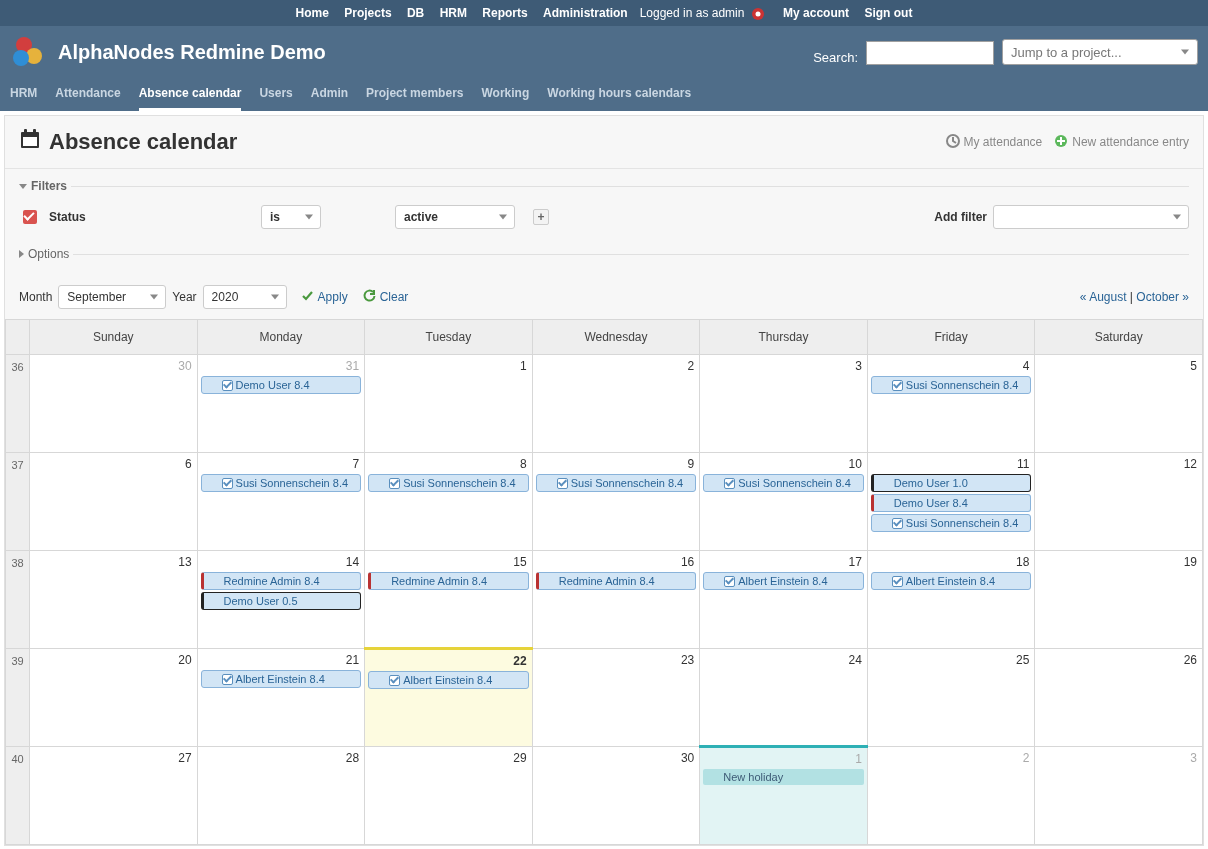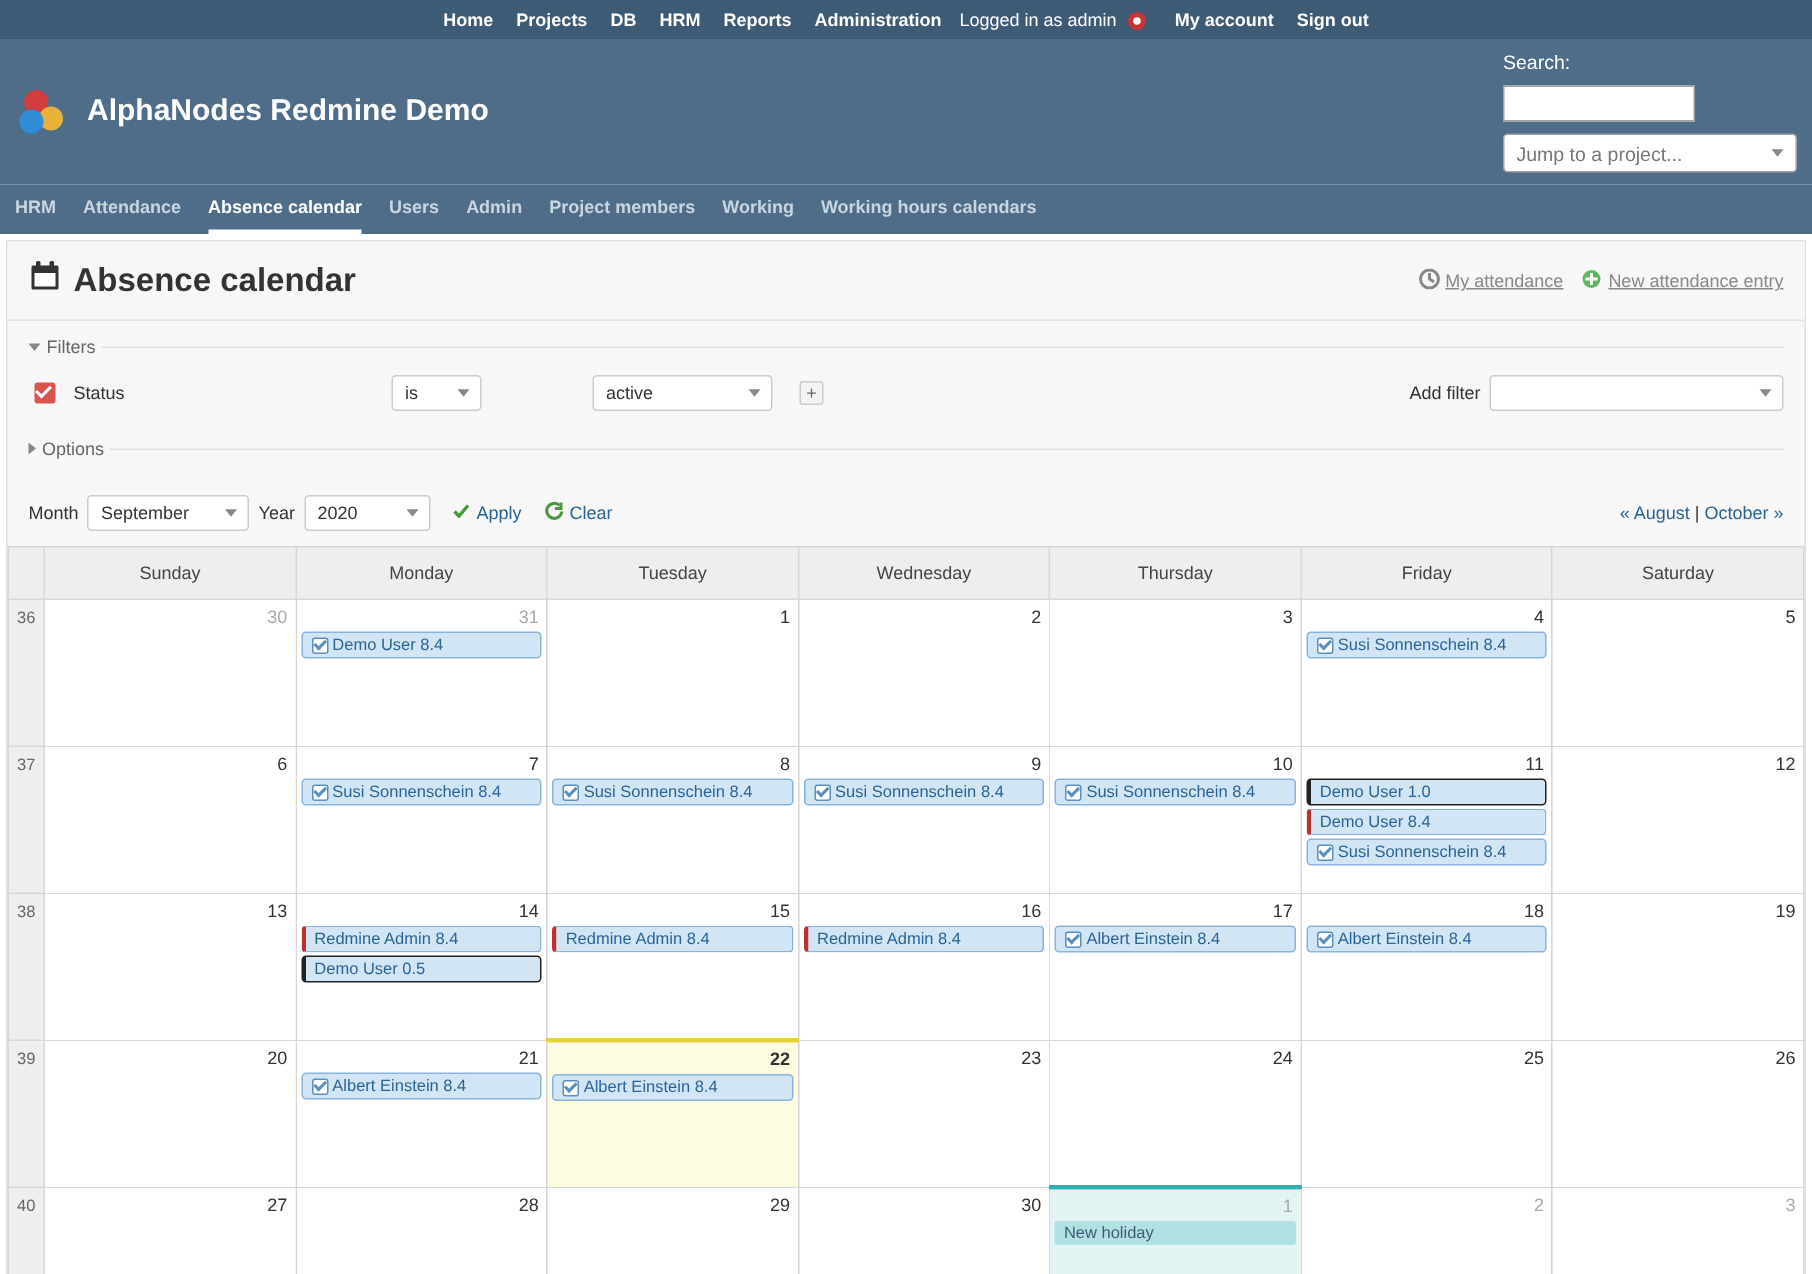--- a/index.html
+++ b/index.html
@@ -36,21 +36,21 @@
     color: #fff;
     padding: 8px 10px;
     display: flex;
     align-items: center;
     justify-content: space-between;
   }
   .header-left { display: flex; align-items: center; gap: 12px; }
   .logo { width: 36px; height: 36px; display: inline-block; }
   .logo svg { width: 36px; height: 36px; }
   .site-title { font-size: 20px; font-weight: bold; }
-  .header-right { display: flex; align-items: flex-start; gap: 8px; font-size: 13px; flex-direction: column; }
+  .header-right { display: flex; align-items: flex-end; gap: 8px; font-size: 13px; }
   .search-input {
     width: 128px; height: 24px; background: #fff; border: 1px solid #a0a0a0; padding: 0 4px;
   }
   .project-jump {
     width: 196px; height: 26px; border: 1px solid #a0a0a0; border-radius: 3px;
     background: #fff; color: #777; padding: 0 8px; position: relative; display: flex; align-items: center;
   }
   .project-jump .caret {
     position: absolute; right: 8px; top: 50%; transform: translateY(-50%);
     width: 0; height: 0; border-left: 4px solid transparent; border-right: 4px solid transparent;
@@ -72,27 +72,27 @@
     border: 1px solid #e0e0e0;
     margin: 4px;
     padding: 0;
   }
   .page-header {
     display: flex; justify-content: space-between; align-items: center;
     padding: 12px 14px; border-bottom: 1px solid #e4e4e4; background: #f7f7f7;
   }
   .page-title { font-size: 22px; font-weight: 600; display: flex; align-items: center; gap: 8px; }
   .cal-icon svg { width: 22px; height: 22px; fill: #333; }
-  .contextual { color: #888; display: flex; align-items: center; gap: 12px; font-size: 12px; text-decoration: underline; }
+  .contextual { color: #888; display: flex; align-items: center; gap: 12px; font-size: 12px; }
   .contextual a { color: #888; text-decoration: none; display: inline-flex; align-items: center; gap: 4px; }
   .clock-icon svg { width: 14px; height: 14px; fill: #888; }
   .add-icon svg { width: 14px; height: 14px; }
 
   
-  .filters-box { padding: 10px 14px 4px; }
+  .filters-box { padding: 10px 14px 4px; font-weight: bold; }
   .fieldset-label {
     display: flex; align-items: center; gap: 4px; color: #666; margin-bottom: 8px;
     position: relative;
   }
   .fieldset-label .arrow {
     width: 0; height: 0; display: inline-block;
   }
   .fieldset-label .arrow.down { border-left: 4px solid transparent; border-right: 4px solid transparent; border-top: 5px solid #888;}
   .fieldset-label .arrow.right { border-top: 4px solid transparent; border-bottom: 4px solid transparent; border-left: 5px solid #888;}
   .hr-line { flex: 1; height: 1px; background: #e0e0e0; }
@@ -158,21 +158,21 @@
   table.cal tbody td.daycell .daynum {
     text-align: right; font-size: 12px; color: #333; padding: 2px 2px 3px;
   }
   table.cal tbody td.daycell.other .daynum { color: #aaa; }
   table.cal tbody td.daycell.today { background: #fdfbe0; border-top: 3px solid #e6d33a; }
   table.cal tbody td.daycell.today .daynum { font-weight: bold; }
   table.cal tbody td.daycell.holiday { background: #e2f4f4; border-top: 3px solid #2eb0b5; }
 
   .entry {
     background: #d2e5f5; border: 1px solid #89b3da; border-radius: 3px;
-    padding: 2px 6px; margin-bottom: 2px; color: #2a6496; font-size: 11px;
+    padding: 2px 20px; margin-bottom: 2px; color: #2a6496; font-size: 11px;
     display: flex; align-items: center; gap: 3px; white-space: nowrap; overflow: hidden;
   }
   .entry .ck {
     width: 11px; height: 11px; border: 1px solid #5a8fbe; border-radius: 2px; flex: 0 0 auto;
     position: relative; background: #fff;
   }
   .entry .ck.checked::after {
     content: ""; position: absolute; left: 2px; top: -1px; width: 3px; height: 6px;
     border: solid #5a8fbe; border-width: 0 2px 2px 0; transform: rotate(45deg);
   }

